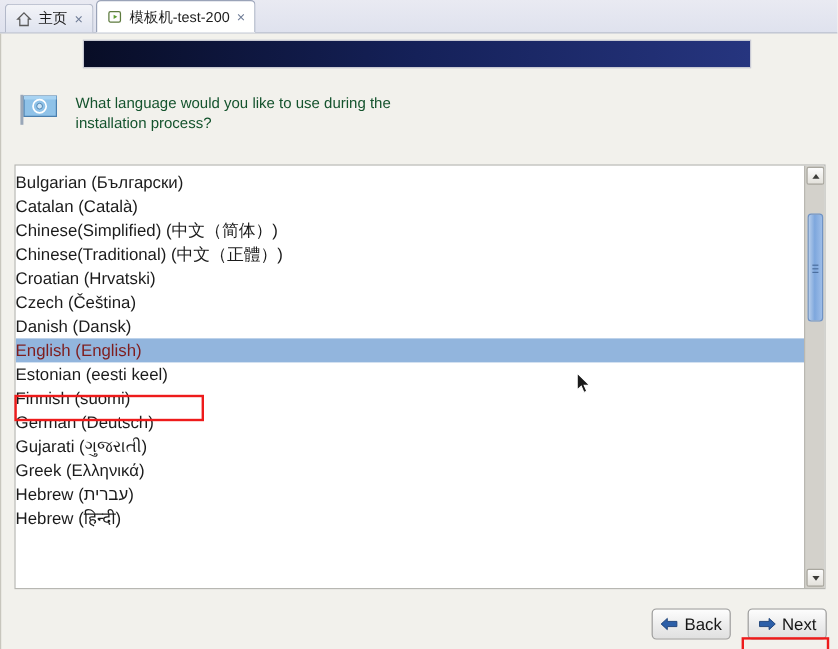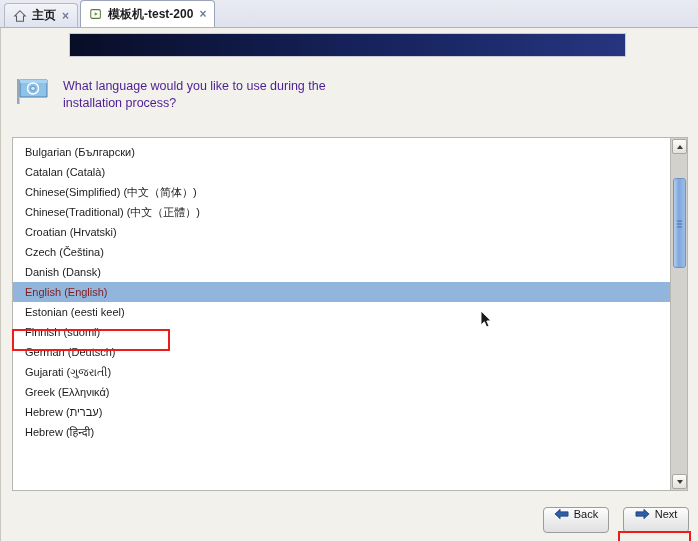--- a/index.html
+++ b/index.html
@@ -27,21 +27,20 @@
     position: absolute;
     left: 0; top: 0;
     width: 698px;
     height: 28px;
     background: linear-gradient(#e9eaf2, #dfe2ee);
     border-bottom: 1px solid #a9b2c6;
     box-sizing: border-box;
     display: flex;
     align-items: flex-end;
     padding-left: 4px;
-    font-weight: bold;
   }
   .tab {
     height: 24px;
     display: flex;
     align-items: center;
     gap: 5px;
     padding: 0 7px 0 8px;
     font-size: 12px;
     color: #1d1d1d;
     border: 1px solid #b3b9c9;
@@ -102,21 +101,21 @@
     gap: 14px;
   }
   .flag-icon {
     width: 34px;
     height: 30px;
     flex: none;
   }
   .prompt-text {
     font-size: 12.5px;
     line-height: 17px;
-    color: #4c1d95;
+    color: #14532d;
     padding-top: 2px;
     max-width: 300px;
   }
 
   
   .listbox {
     position: absolute;
     left: 11px;
     top: 109px;
     width: 676px;
@@ -130,22 +129,22 @@
     position: absolute;
     left: 0; top: 0;
     width: 658px;
     height: 100%;
     padding-top: 4px;
     box-sizing: border-box;
   }
   .list-item {
     height: 20px;
     line-height: 20px;
-    padding-left: 12px;
-    font-size: 11px;
+    padding-left: 0;
+    font-size: 14px;
     color: #1b1b1b;
     white-space: nowrap;
   }
   .list-item.selected {
     background: #92b5dd;
     color: #7f1d1d;
   }
 
   
   .scrollbar {
@@ -214,24 +213,24 @@
     gap: 14px;
   }
   .btn {
     width: 66px;
     height: 26px;
     background: linear-gradient(#fdfdfd, #ececec 55%, #e0e0e0);
     border: 1px solid #9c9c9c;
     border-radius: 4px;
     box-sizing: border-box;
     display: flex;
-    align-items: flex-start;
+    align-items: center;
     justify-content: center;
     gap: 5px;
-    font-size: 11px;
+    font-size: 14px;
     color: #161616;
     cursor: pointer;
   }
   .btn-arrow { width: 15px; height: 12px; flex: none; }
 
   
   .annot {
     position: absolute;
     border: 2px solid #ee1b1b;
     box-sizing: border-box;

